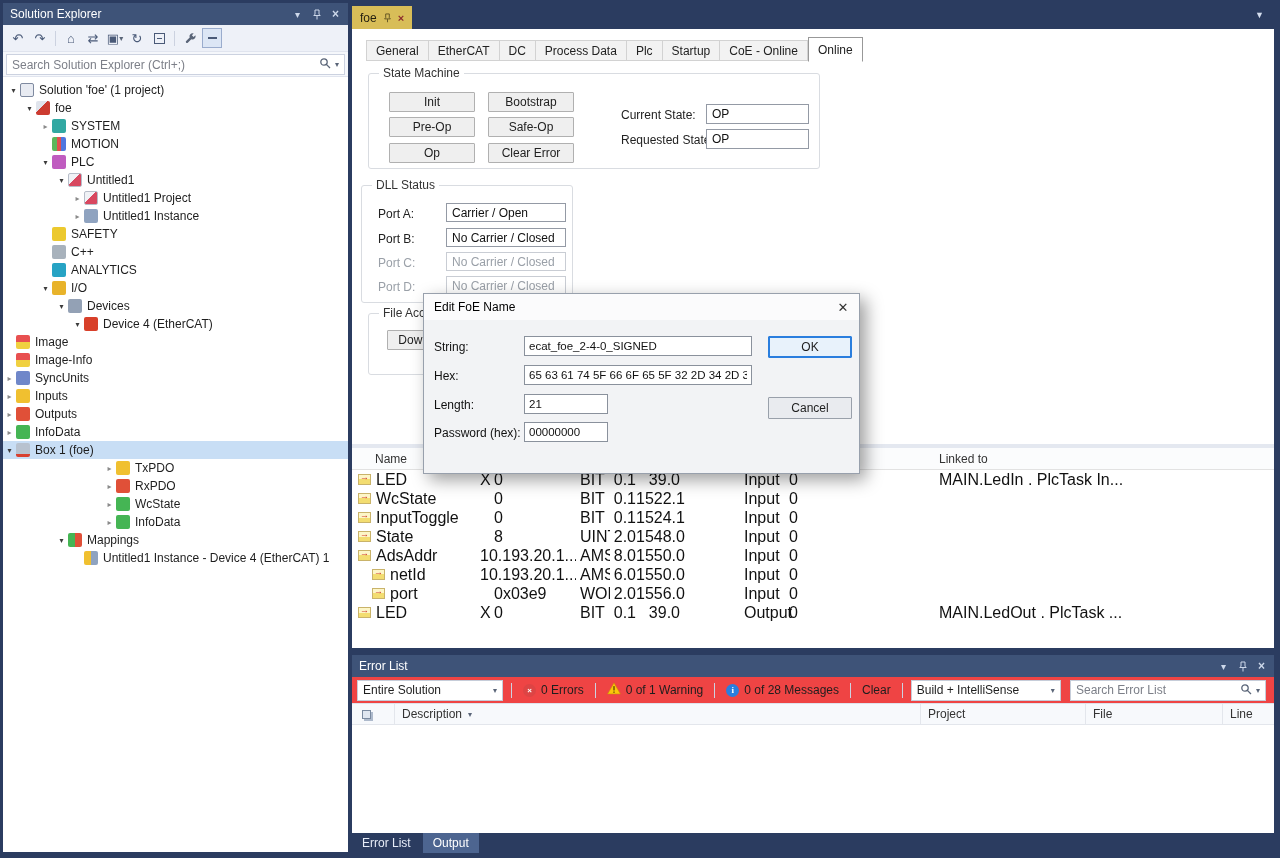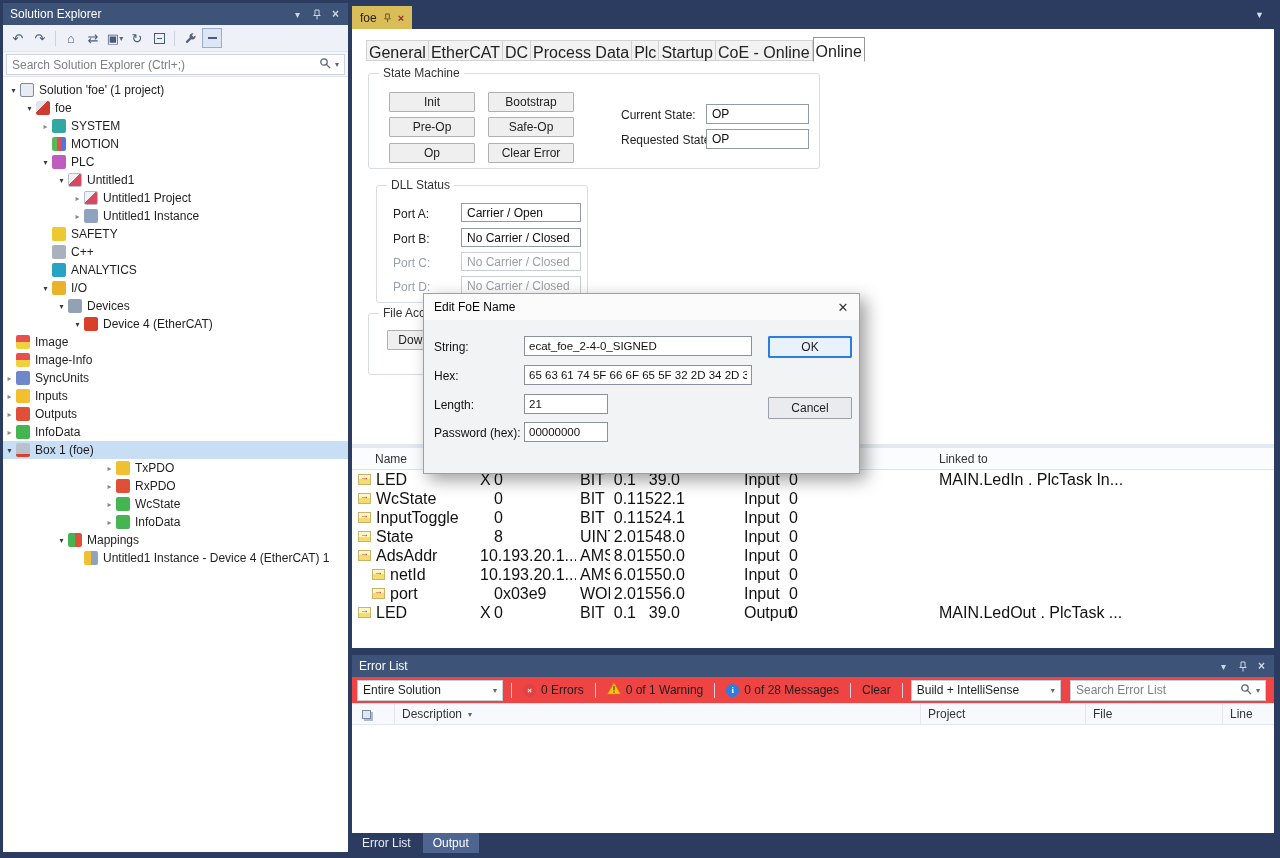--- a/index.html
+++ b/index.html
@@ -66,28 +66,28 @@
   
   #doc { position:absolute; left:352px; top:3px; width:922px; height:645px; }
   .doc-tabs { height:26px; position:relative; display:flex; align-items:flex-end; }
   .doc-tab { height:23px; background:#d8bd58; color:#241f10; display:flex; align-items:center; padding:0 8px; gap:6px; font-size:12px; }
   .tab-pin svg { display:block; }
   .tab-close { color:#8c2c2c; font-weight:bold; font-size:11px; }
   .tabstrip-chevron { position:absolute; right:10px; top:7px; color:#d5deee; font-size:9px; }
 
   .doc-page { position:absolute; top:26px; left:0; width:922px; height:415px; background:#fff; }
   .subtabs { position:absolute; left:14px; top:8px; display:flex; align-items:flex-end; }
-  .subtab { border:1px solid #d2d2d2; border-left-width:0; background:#f2f2f2; color:#222; padding:3px 2px 4px; font-size:16px; height:21px; white-space:nowrap; }
+  .subtab { border:1px solid #d2d2d2; border-left-width:0; background:#f2f2f2; color:#222; padding:3px 9px 4px; font-size:12px; height:21px; white-space:nowrap; }
   .subtab:first-child { border-left-width:1px; }
   .subtab.active { background:#fff; border:1px solid #989898; border-bottom:1px solid #fff; height:25px; padding-top:5px; margin-bottom:-1px; }
 
   .grp { position:absolute; border:1px solid #d9dce1; border-radius:3px; }
   .grp-label { position:absolute; top:-8px; left:10px; background:#fff; padding:0 4px; font-size:12px; color:#333; white-space:nowrap; }
   #grp-state { left:16px; top:44px; width:452px; height:96px; }
-  #grp-dll { left:24px; top:156px; width:212px; height:118px; }
+  #grp-dll { left:9px; top:156px; width:212px; height:118px; }
   #grp-foe { left:16px; top:284px; width:212px; height:62px; }
 
   .btn { position:absolute; width:86px; height:20px; background:#efefef; border:1px solid #b0b0b0; font-size:12px; color:#222; display:flex; align-items:center; justify-content:center; border-radius:1px; }
   .fldlabel { position:absolute; font-size:12px; color:#222; white-space:nowrap; }
   .tbox { position:absolute; height:20px; background:#fff; border:1px solid #949aa5; font-size:12px; color:#111; display:flex; align-items:center; padding:0 5px; white-space:nowrap; overflow:hidden; }
   .fldlabel.dis { color:#9aa0a8; }
   .tbox.dis { color:#9aa0a8; border-color:#c9cdd4; }
 
   .splitter { position:absolute; top:441px; width:922px; height:4px; background:#e4e8f0; }
 

